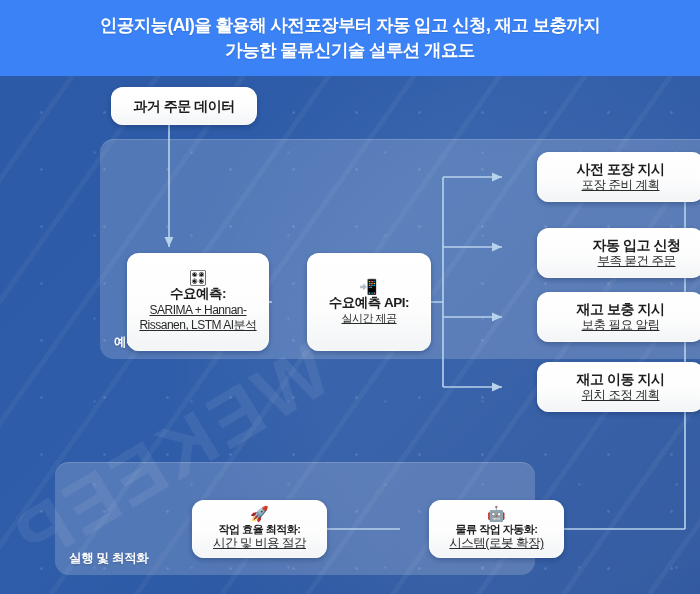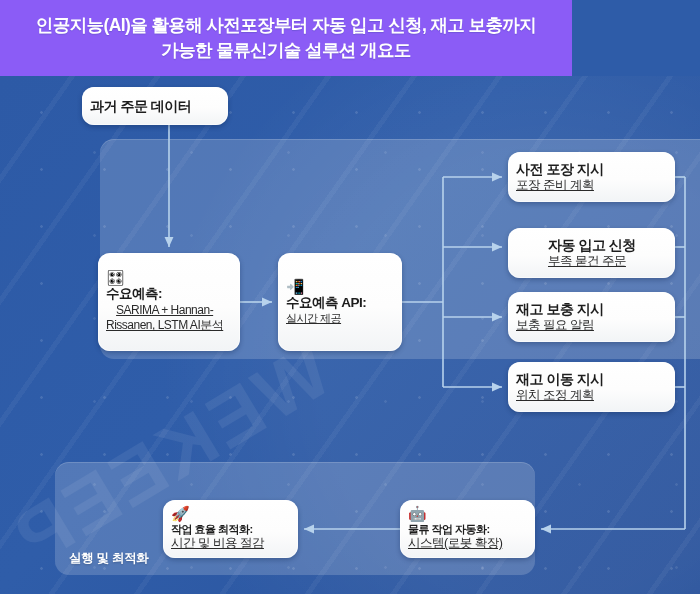--- a/index.html
+++ b/index.html
@@ -5,22 +5,22 @@
   * { margin:0; padding:0; box-sizing:border-box; }
   html,body { width:700px; height:594px; overflow:hidden; }
   body {
     font-family:"Liberation Sans","DejaVu Sans",sans-serif;
     background:#2e5ca8;
     position:relative;
   }
 
   
   #header{
-    position:absolute; left:0; top:0; width:572px; height:76px;
-    background:#8b5cf6;
+    position:absolute; left:0; top:0; width:700px; height:76px;
+    background:#3b82f6;
     display:flex; align-items:center; justify-content:center;
     z-index:30;
   }
   #header-title{
     color:#ffffff; font-size:17.5px; font-weight:bold;
     line-height:1.45; text-align:center; letter-spacing:-0.6px;
     white-space:pre-line; padding:0 14px;
     text-shadow:0 1px 1px rgba(0,60,90,.18);
   }
 
@@ -82,23 +82,24 @@
   
   #wires{ position:absolute; left:0; top:0; width:700px; height:518px; pointer-events:none; }
 
   
   .node{
     position:absolute;
     background:linear-gradient(180deg,#ffffff 0%,#fdfdfd 55%,#f2f4f6 100%);
     border-radius:12px;
     box-shadow:0 2px 5px rgba(10,30,70,.32), 0 0 0 1px rgba(255,255,255,.55) inset;
     display:flex; flex-direction:column;
-    align-items:flex-start; justify-content:center;
+    align-items:center; justify-content:center;
     text-align:center; padding:5px 8px;
     z-index:10;
+    margin-left:29px;
   }
   .node .ico{ font-size:15px; line-height:1.05; margin-bottom:1px; }
   .node .t1{
     color:#1d1d1d; font-weight:bold; font-size:13.5px;
     line-height:1.2; letter-spacing:-.5px; white-space:pre-line;
   }
   .node .t2{
     color:#2a2a2a; font-size:12.5px; line-height:1.25;
     letter-spacing:-.5px; white-space:pre-line;text-decoration:underline;
   }

